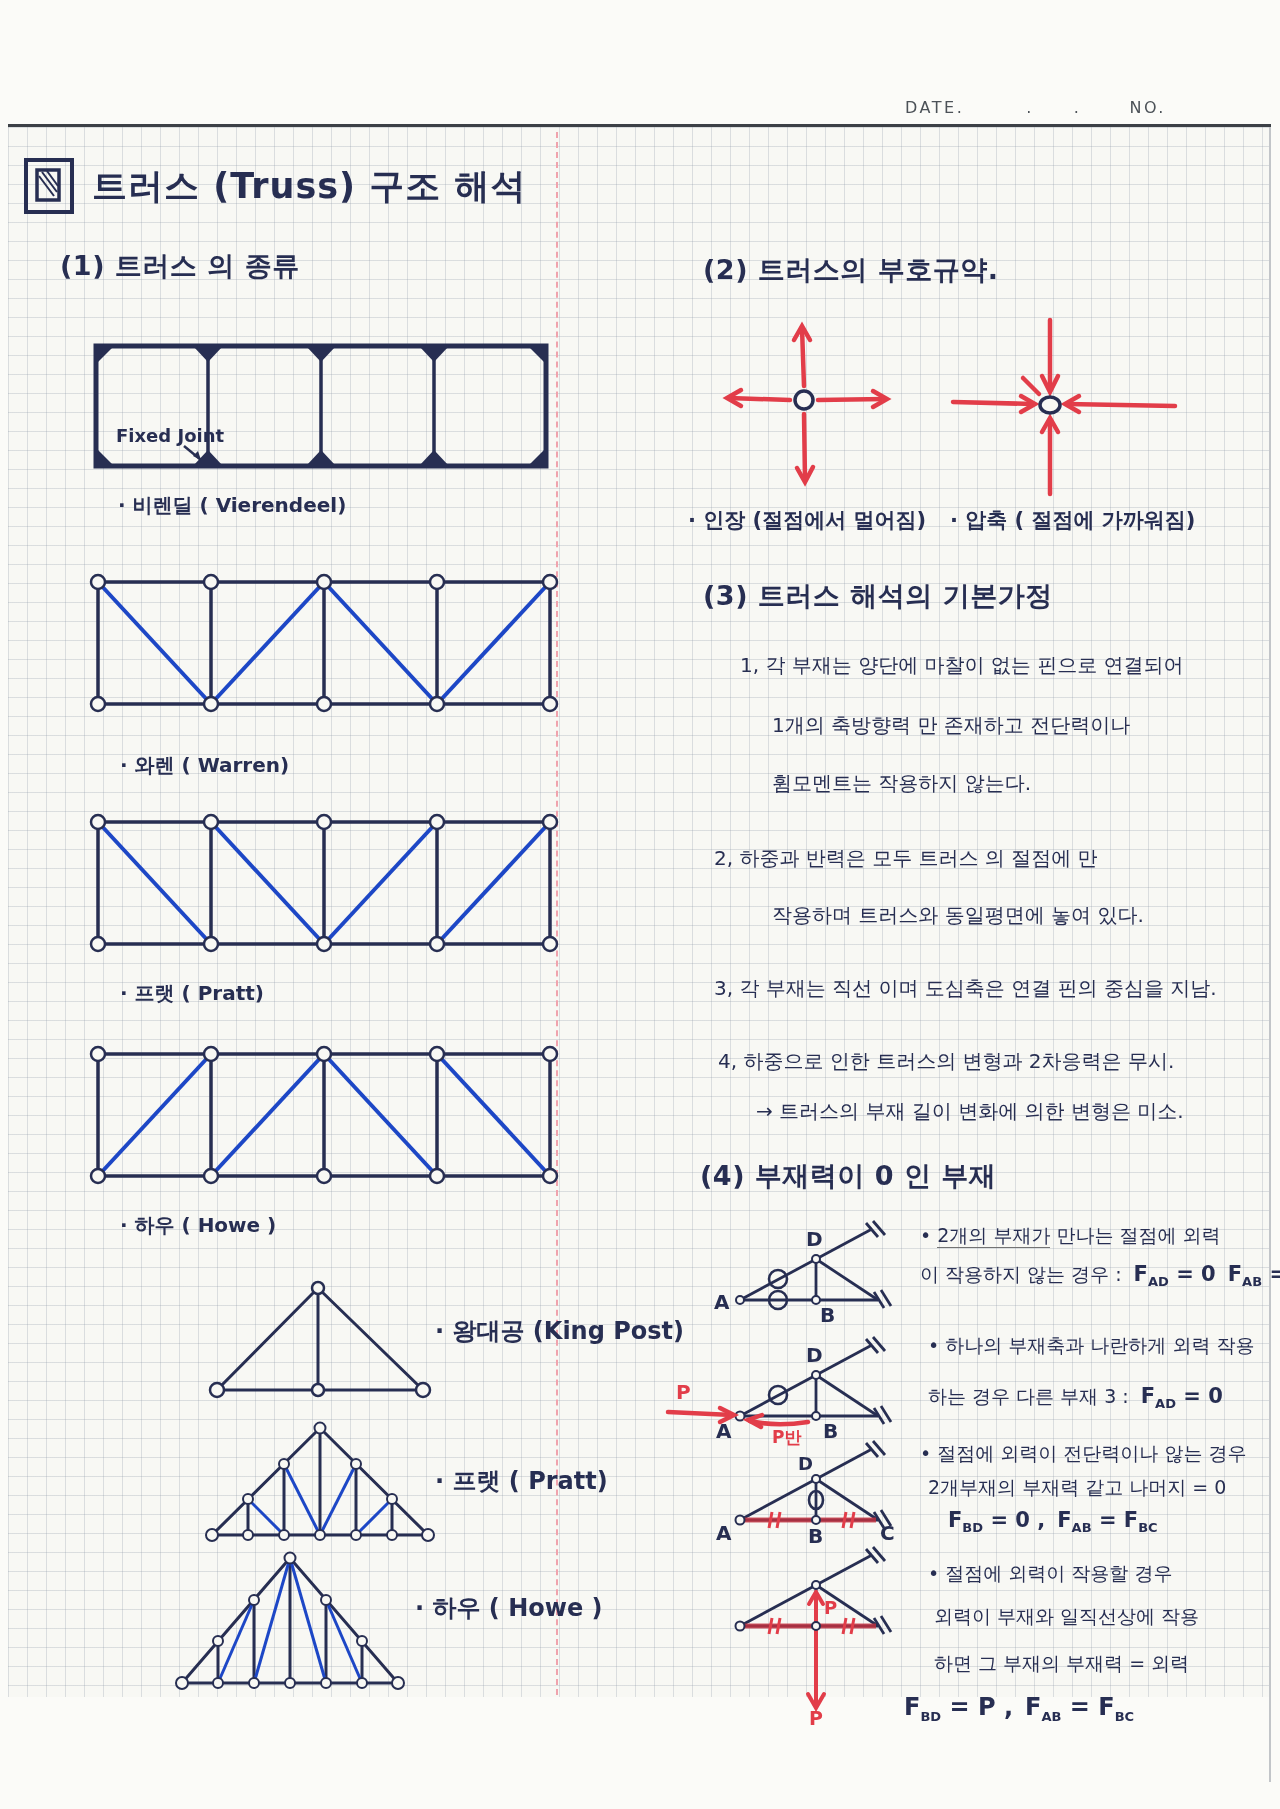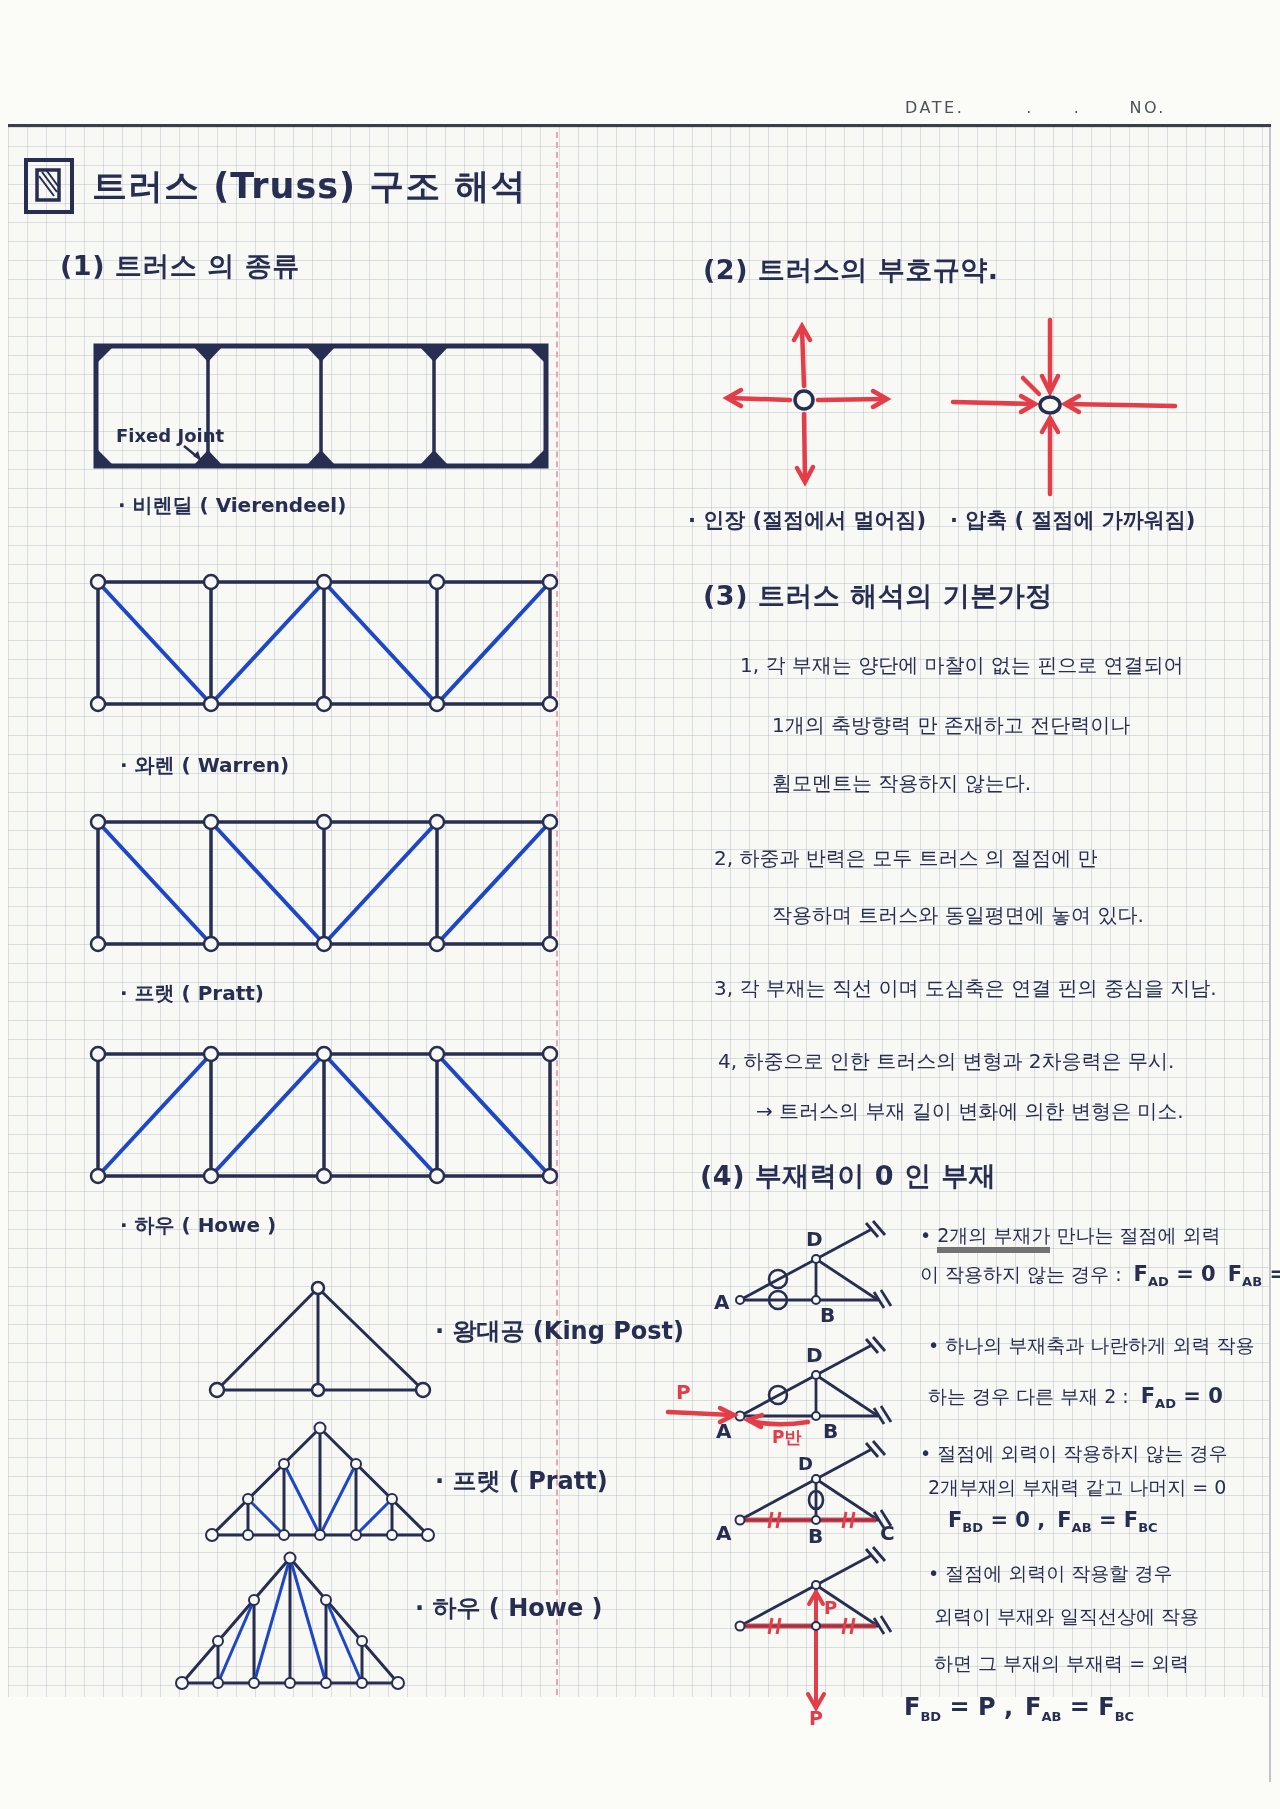--- a/index.html
+++ b/index.html
@@ -28,21 +28,21 @@
   .hdr .d1{margin-left:62px;} .hdr .d2{margin-left:40px;} .hdr .no{margin-left:48px;}
   .hw{color:#272e52;}
   .title{left:92px;top:163px;font-size:35px;font-weight:700;letter-spacing:1px;}
   .heading{font-size:27px;font-weight:600;letter-spacing:.5px;}
   .typelabel{font-size:20px;font-weight:600;}
   .rooflabel{font-size:24px;font-weight:600;}
   .body-line{font-size:20px;font-weight:500;white-space:nowrap;}
   .caption{font-size:21px;font-weight:600;white-space:nowrap;}
   .zf-b{font-size:19px;font-weight:500;line-height:1.0;white-space:nowrap;}
   .zf-b .ln{margin-bottom:0;}
-  .u-red{border-bottom:6px solid #737373;padding-bottom:1px;}
+  .u-red{border-bottom:1px solid #737373;padding-bottom:1px;}
   .formula{font-size:21px;font-weight:600;display:inline-block;margin-left:6px;}
   .formula sub{font-size:13px;font-weight:700;}
   svg{display:block;overflow:visible;}
   svg text{font-family:"DejaVu Sans",sans-serif;fill:#272e52;font-weight:600;}
   svg text.red{fill:#e23d49;}
 </style>
 </head>
 <body>
 
 <div class="abs hdr">
@@ -437,29 +437,29 @@
     <span class="formula"><span>F</span><sub>AB</sub> <span>= 0</span></span>
   </div>
 </div>
 
 <div class="abs hw zf-b" style="left:928px;top:1336px;">
   <div class="ln" style="margin-bottom:31px;">
     <span>•</span>
     <span>하나의 부재축과 나란하게 외력 작용</span>
   </div>
   <div class="ln">
-    <span>하는 경우 다른 부재 2 :</span>
+    <span>하는 경우 다른 부재 3 :</span>
     <span class="formula"><span>F</span><sub>AD</sub> <span>= 0</span></span>
   </div>
 </div>
 
 <div class="abs hw zf-b" style="left:920px;top:1444px;">
   <div class="ln" style="margin-bottom:15px;">
     <span>•</span>
-    <span>절점에 외력이 작용하지 않는 경우</span>
+    <span>절점에 외력이 전단력이나 않는 경우</span>
   </div>
   <div class="ln" style="margin-bottom:13px;margin-left:8px;">
     <span>2개부재의 부재력 같고 나머지 = 0</span>
   </div>
   <div class="ln" style="margin-left:22px;">
     <span class="formula"><span>F</span><sub>BD</sub> <span>= 0 ,</span></span>
     <span class="formula"><span>F</span><sub>AB</sub> <span>=</span> <span>F</span><sub>BC</sub></span>
   </div>
 </div>
 

